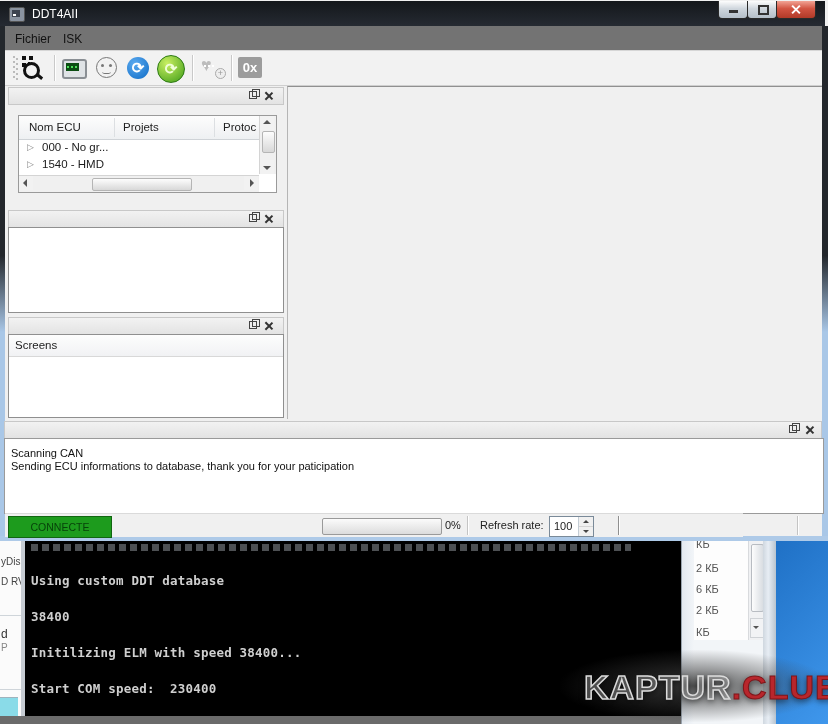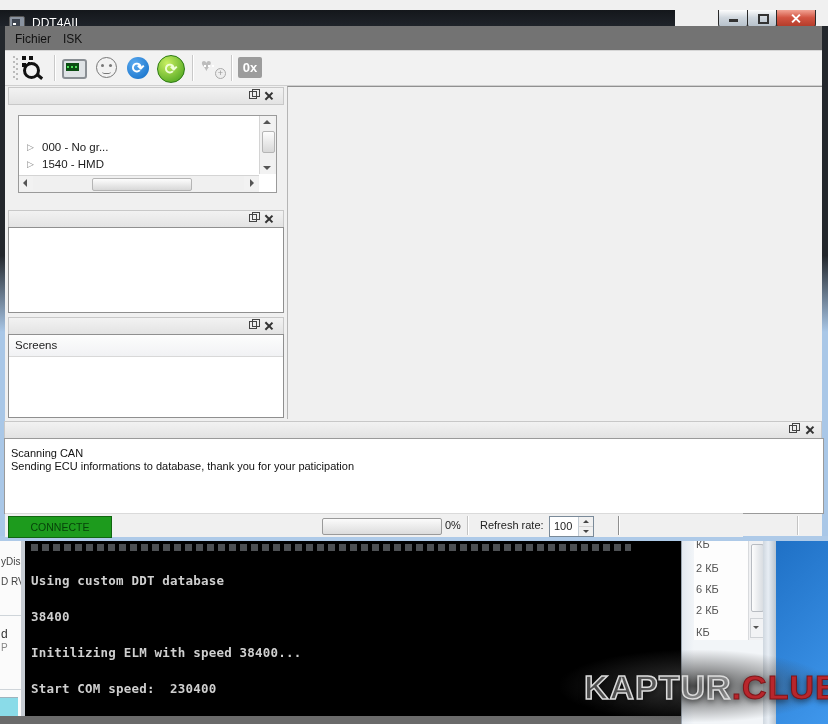--- a/index.html
+++ b/index.html
@@ -44,21 +44,21 @@
   
   .wm-glow{left:560px;top:650px;width:270px;height:72px;
       background:radial-gradient(ellipse at center, rgba(60,60,60,.9), rgba(60,60,60,0) 72%);}
   .watermark{left:584px;top:668px;font-size:34px;font-weight:bold;letter-spacing:1px;
       white-space:nowrap;text-shadow:0 2px 6px rgba(0,0,0,.65);}
   .wm-white{color:rgba(250,250,250,.28);-webkit-text-stroke:1.5px #dcdcdc;}
   .wm-red{color:#b8262c;-webkit-text-stroke:1px #7e1418;}
 
   
   .appwin{left:0;top:0;width:828px;height:541px;background:#f0f0f0;z-index:10;}
-  .titlebar{position:absolute;left:0;top:10px;width:675px;height:26px;
+  .titlebar{position:absolute;left:0;top:1px;width:825px;height:26px;
       background:linear-gradient(#14171b,#262b33);}
   .app-icon{position:absolute;left:9px;top:6px;width:14px;height:13px;border-radius:2px;
       background:#8a93a0;border:1px solid #555;}
   .app-icon:before{content:"";position:absolute;left:2px;top:2px;width:8px;height:7px;background:#3d4450;}
   .app-icon:after{content:"";position:absolute;left:3px;top:6px;width:3px;height:2px;background:#fff;}
   .title-text{position:absolute;left:32px;top:6px;color:#fff;font-size:12px;}
   .winbtn{position:absolute;top:0;height:17px;border:1px solid #2a2a2a;border-top:none;
       background:linear-gradient(#fdfdfd,#cfd6dd 45%,#b4bfc9);border-radius:0 0 4px 4px;}
   .winbtn.close{background:linear-gradient(#f2a394,#d25442 45%,#b13a28);}
   .glyph-min{position:absolute;left:50%;top:9px;width:9px;height:3px;margin-left:-4px;background:#333;}
@@ -285,20 +285,27 @@
 
     <div class="dock-title" style="left:8px;top:87px;width:274px;">
       <div class="dock-btn" style="left:238px;">
         <div class="float-glyph"></div>
       </div>
       <div class="dock-btn" style="left:254px;">
         <div class="xg" style="left:1px;"></div>
       </div>
     </div>
     <div class="ecu-table">
+      <div class="ecu-header">
+        <div class="ecu-col" style="left:10px;">Nom ECU</div>
+        <div class="col-div" style="left:95px;"></div>
+        <div class="ecu-col" style="left:104px;">Projets</div>
+        <div class="col-div" style="left:195px;"></div>
+        <div class="ecu-col" style="left:204px;">Protoc</div>
+      </div>
       <div class="ecu-row" style="top:24px;">
         <div class="expand-icon">▷</div>
         <div class="row-label">000 - No gr...</div>
       </div>
       <div class="ecu-row" style="top:41px;">
         <div class="expand-icon">▷</div>
         <div class="row-label">1540 - HMD</div>
       </div>
       <div class="vscroll">
         <div class="sbtn" style="left:0;top:0;border:none;">

